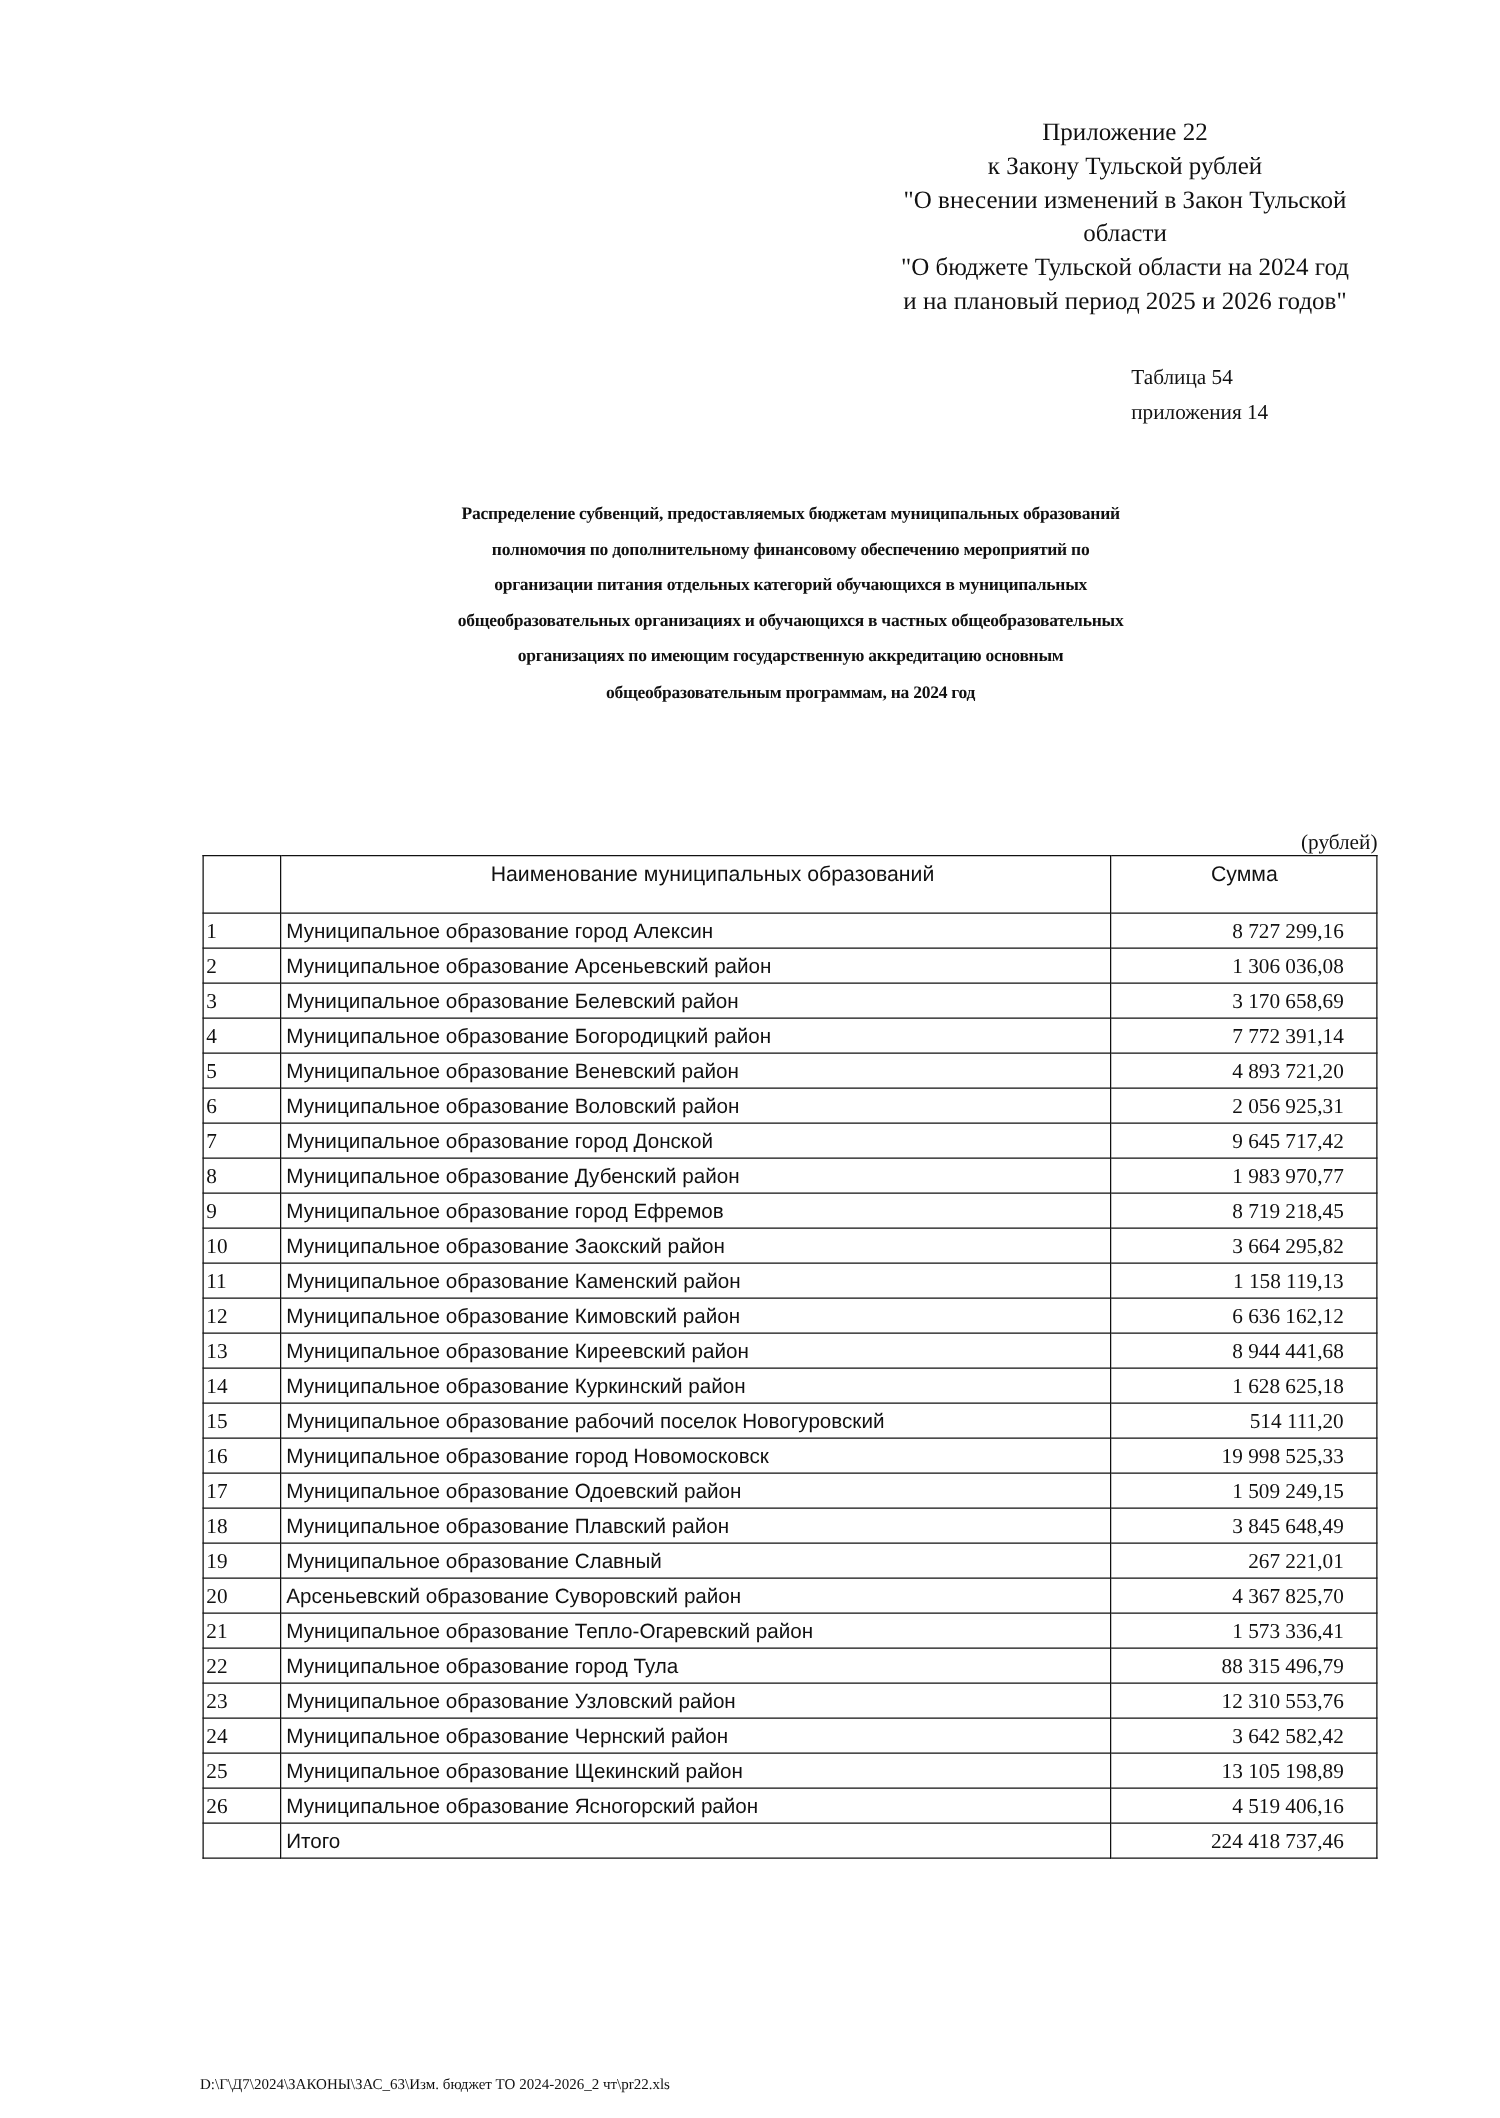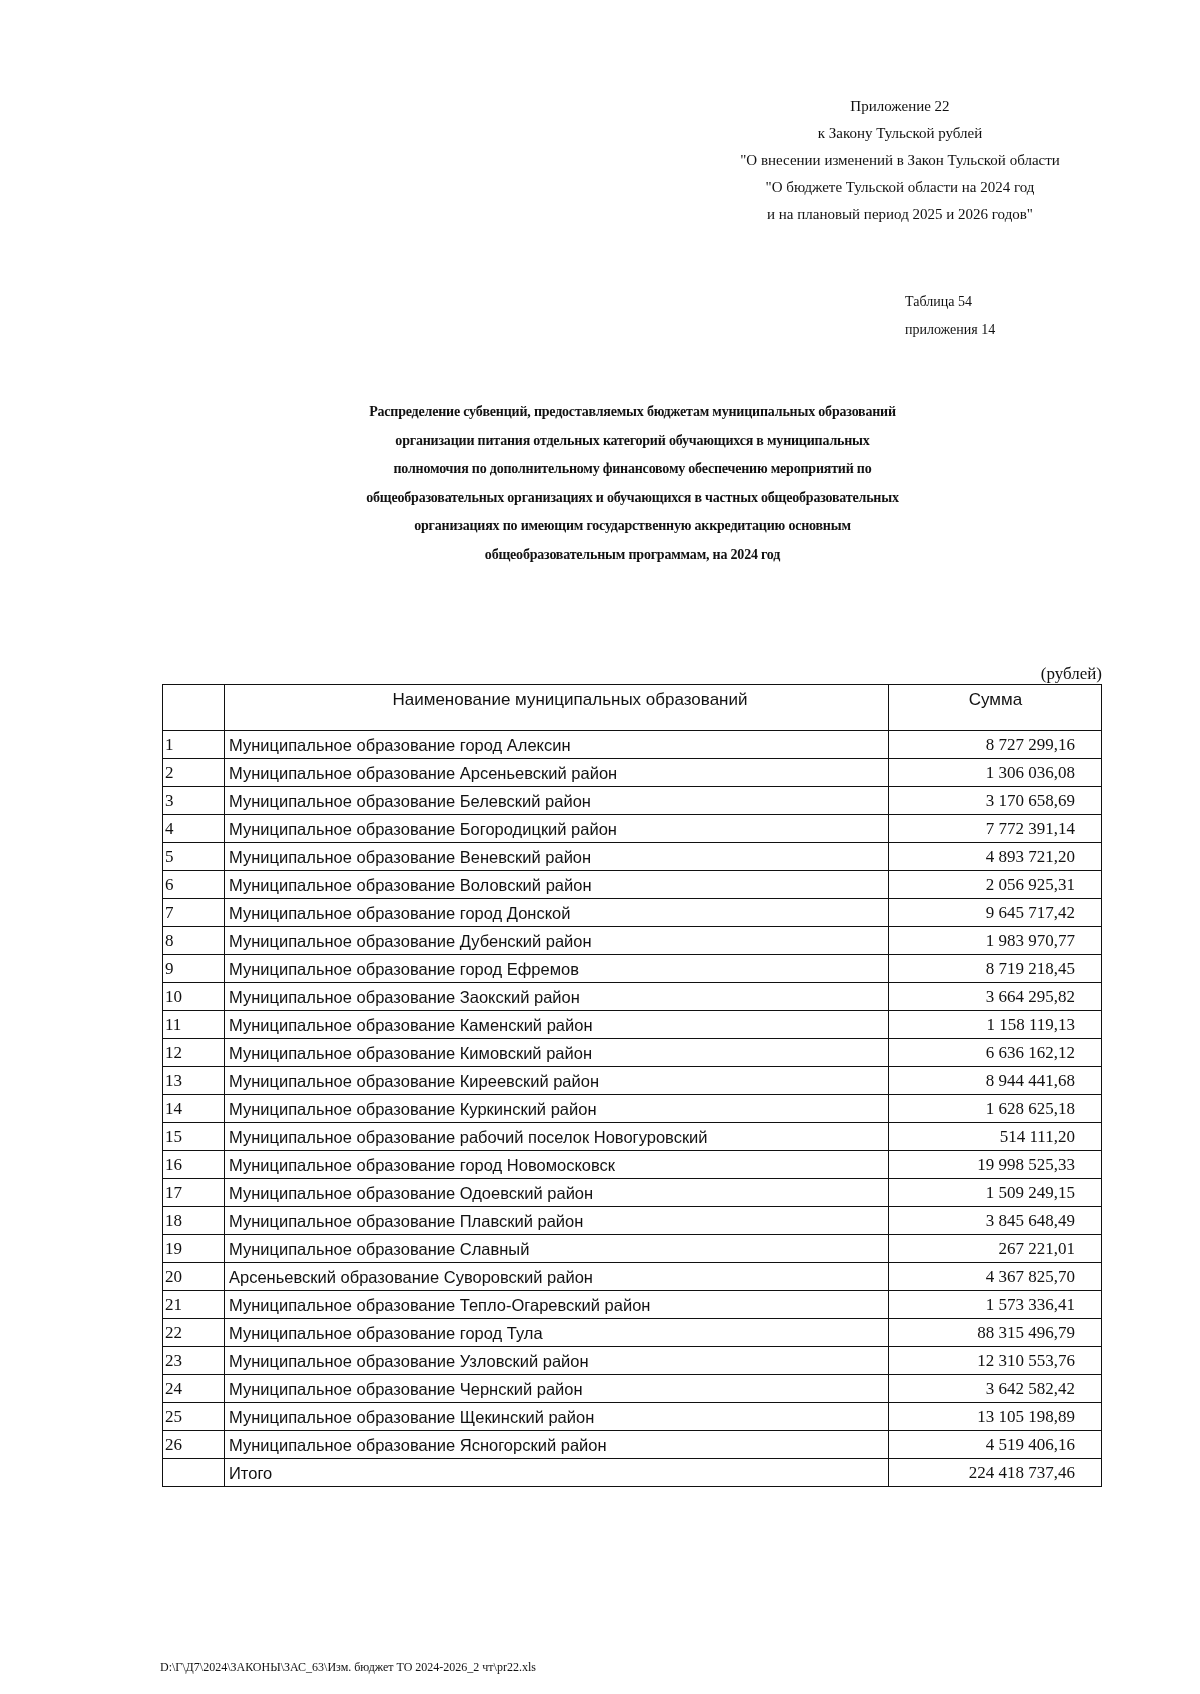--- a/index.html
+++ b/index.html
@@ -1,20 +1,20 @@
 <!DOCTYPE html>
 <html><head>
   <meta charset="utf-8">
   <style>
     html, body { margin: 0; padding: 0; background: #ffffff; }
     body { width: 1200px; height: 1694px; position: relative; overflow: hidden;
            font-family: "Liberation Serif", "DejaVu Serif", serif; color: #111; }
     .annex { position: absolute; left: 690px; width: 420px; top: 93px;
-             text-align: center; font-size: 15px; line-height: 27px; }
-    .table-ref { position: absolute; left: 905px; top: 288px; font-size: 14px; line-height: 28px; }
+             text-align: center; font-size: 20px; line-height: 27px; }
+    .table-ref { position: absolute; left: 905px; top: 288px; font-size: 17px; line-height: 28px; }
     .title { position: absolute; left: 160px; width: 945px; top: 398px; text-align: center;
              font-weight: bold; font-size: 14px; line-height: 28.5px; letter-spacing: -0.2px; }
     .units { position: absolute; right: 98px; top: 664px; font-size: 17px; line-height: 20px; }
     table.grid { position: absolute; left: 162px; top: 684px; width: 940px;
                  border-collapse: collapse; font-size: 17px; }
     table.grid td, table.grid th { border: 1.5px solid #111; padding: 0 4px; height: 27px;
                  line-height: 26px; white-space: nowrap; font-weight: normal; }
     table.grid th { height: 43px; vertical-align: top; padding-top: 2px; font-family: "Liberation Sans", sans-serif; font-size: 17px; padding-left: 31px; }
     table.grid td.num { width: 55px; padding-left: 2px; }
     table.grid td.name { width: 655px; font-family: "Liberation Sans", sans-serif; font-size: 16.5px; }
@@ -34,22 +34,22 @@
   <div>и на плановый период 2025 и 2026 годов"</div>
 </div>
 
 <div class="table-ref">
   <div>Таблица 54</div>
   <div>приложения 14</div>
 </div>
 
 <div class="title">
   <div>Распределение субвенций, предоставляемых бюджетам муниципальных образований</div>
+  <div>полномочия по дополнительному финансовому обеспечению мероприятий по</div>
   <div>организации питания отдельных категорий обучающихся в муниципальных</div>
-  <div>полномочия по дополнительному финансовому обеспечению мероприятий по</div>
   <div>общеобразовательных организациях и обучающихся в частных общеобразовательных</div>
   <div>организациях по имеющим государственную аккредитацию основным</div>
   <div>общеобразовательным программам, на 2024 год</div>
 </div>
 
 <div class="units">(рублей)</div>
 
 <table class="grid">
   <thead>
     <tr>

